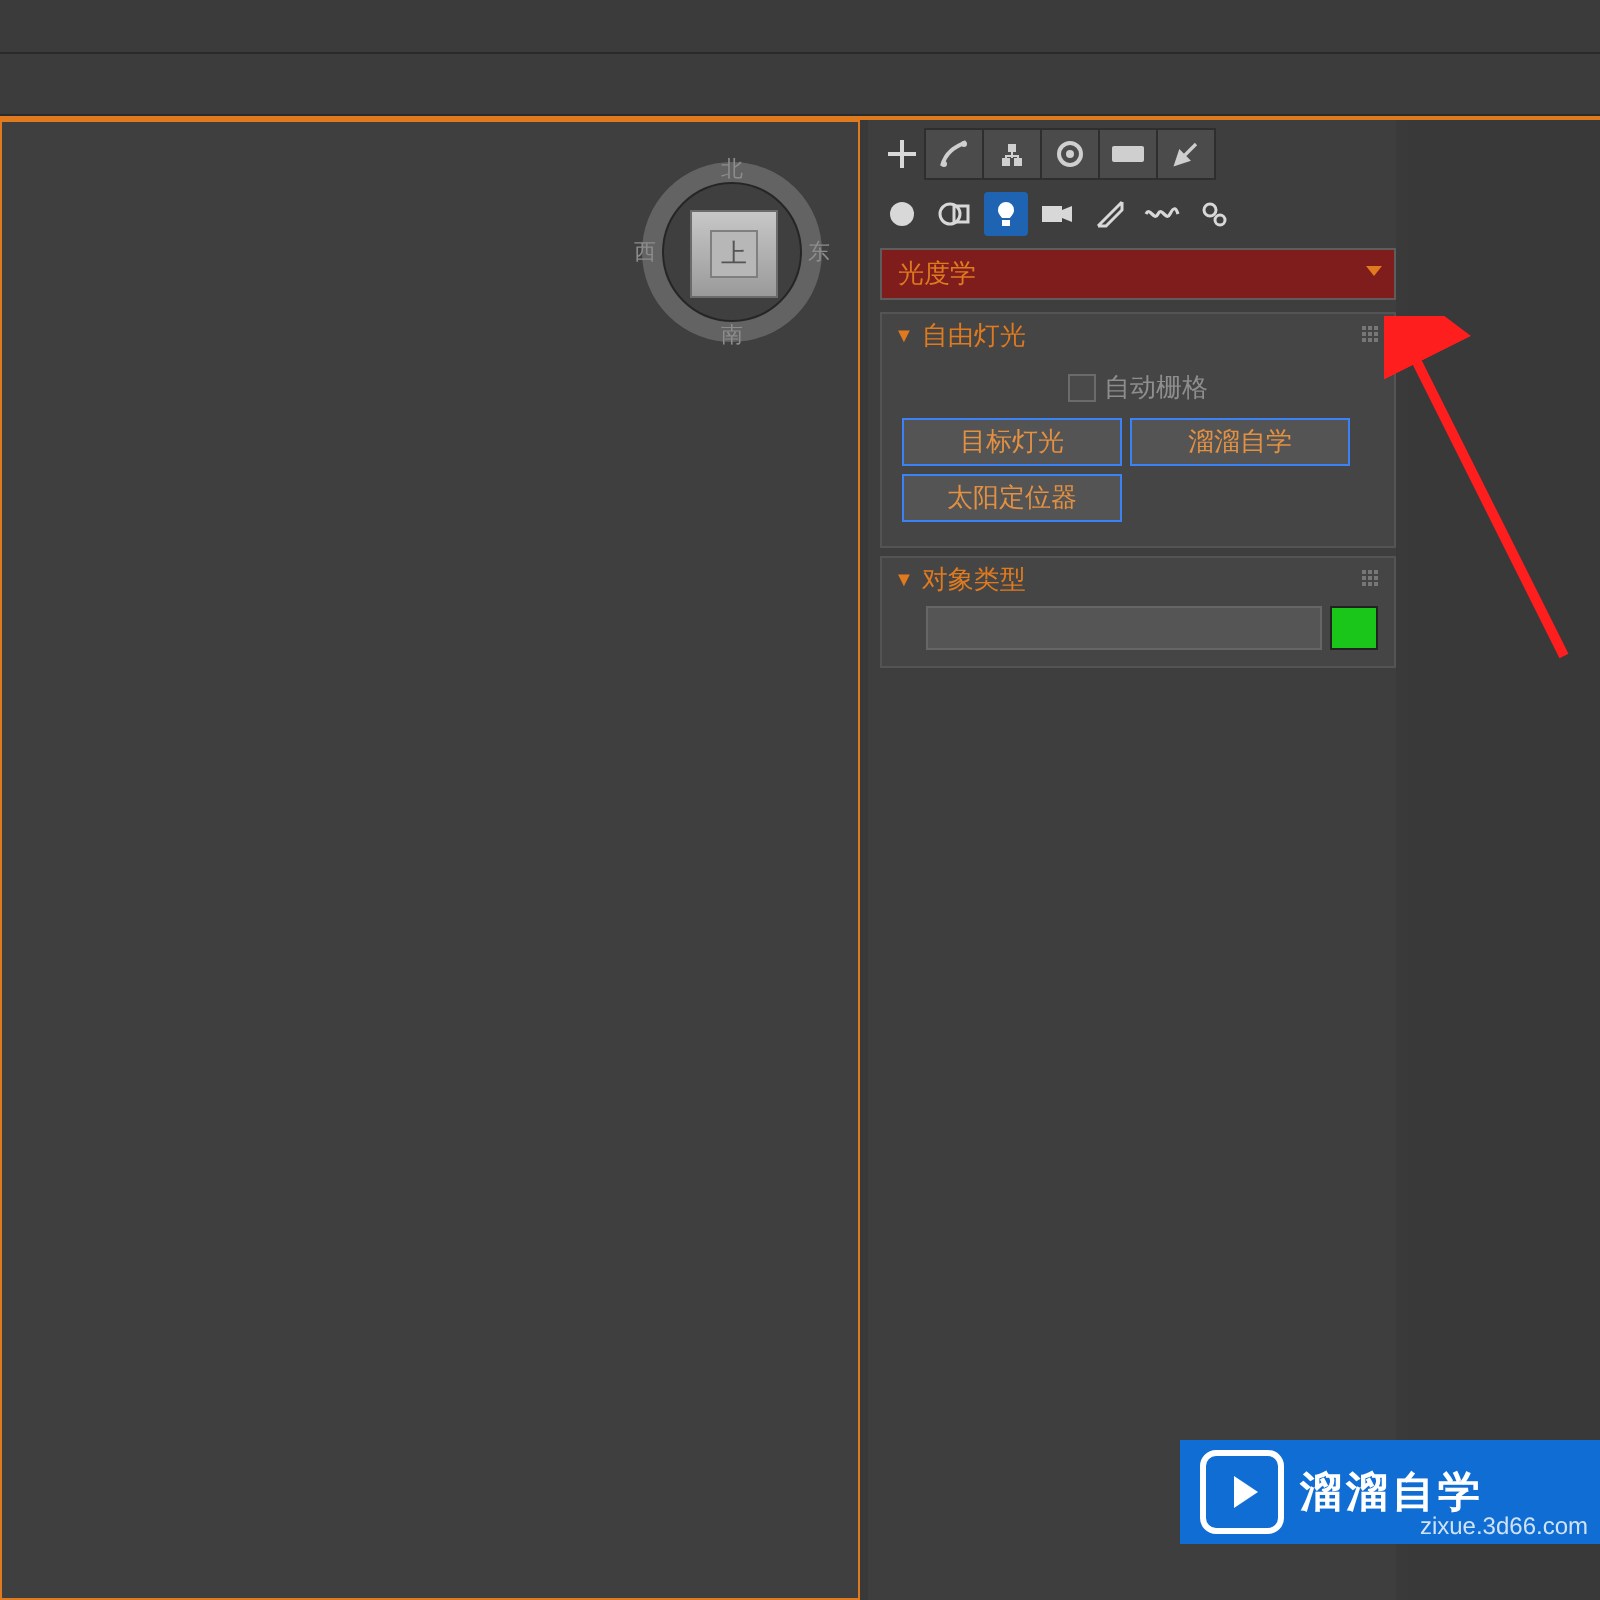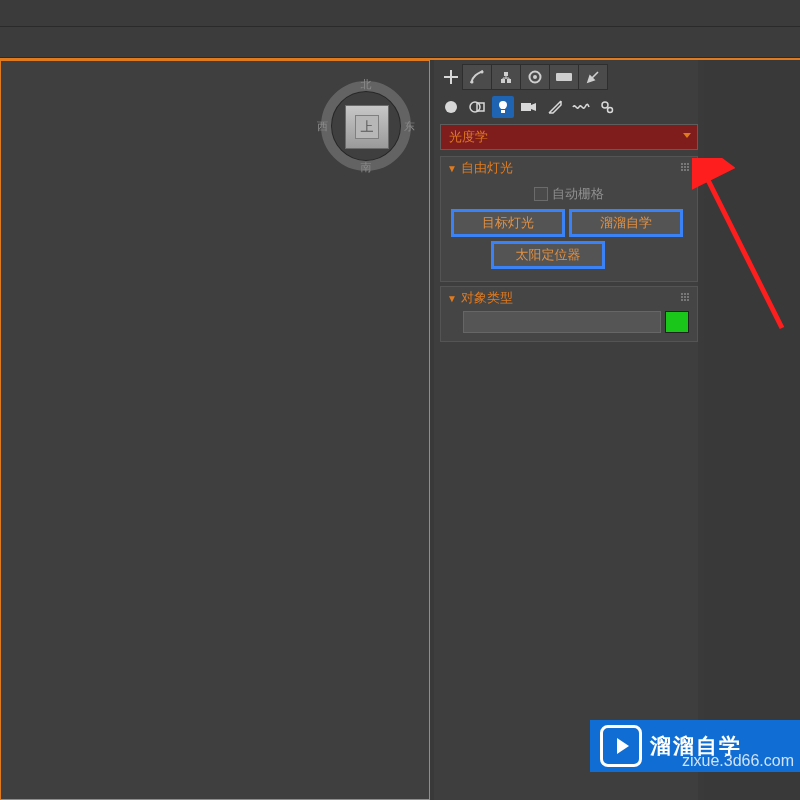--- a/index.html
+++ b/index.html
@@ -27,22 +27,22 @@
   .rollout{margin:0 6px 4px 6px;border:1px solid #545454;background:#454545;}
   .rollout-header{height:22px;display:flex;align-items:center;padding:0 6px;color:#e07a1f;cursor:pointer;}
   .rollout-header .tw{color:#e07a1f;margin-right:4px;font-size:10px;}
   .rollout-header .grip{margin-left:auto;width:10px;height:10px;display:grid;grid-template-columns:repeat(3,2px);grid-template-rows:repeat(3,2px);gap:1px;}
   .rollout-header .grip span{background:#777;}
   .rollout-body{padding:4px 10px 8px 10px;}
   .checkbox-row{display:flex;align-items:center;justify-content:center;margin:2px 0 6px 0;}
   .chk{width:12px;height:12px;border:1px solid #6b6b6b;background:#4a4a4a;margin-right:4px;}
   .chk-label{color:#8e8e8e;}
   .btnrow{display:flex;gap:4px;margin-bottom:4px;}
-  .optbtn{flex:0 0 auto;width:108px;height:22px;background:#545454;border:3px solid #3b82f6;color:#e29042;display:flex;align-items:center;justify-content:center;cursor:pointer;}
-  .optbtn.wide{width:108px;margin-left:40px;}
+  .optbtn{flex:0 0 auto;width:108px;height:22px;background:#545454;border:1px solid #3b82f6;color:#e29042;display:flex;align-items:center;justify-content:center;cursor:pointer;}
+  .optbtn.wide{width:108px;}
   
   .name-row{display:flex;align-items:center;padding:2px 8px 8px 22px;gap:4px;}
   .name-input{flex:1 1 auto;height:20px;background:#555;border:1px solid #666;}
   .color-swatch{width:22px;height:20px;border:1px solid #222;background:#19c619;}
   
   .panel-scroll{position:absolute;top:0;right:0;width:6px;bottom:0;background:#3a3a3a;}
   
   .viewcube{position:absolute;top:20px;right:18px;width:90px;height:90px;}
   .ring{position:absolute;inset:0;border-radius:50%;border:10px solid rgba(130,130,130,0.55);box-shadow:0 0 0 1px rgba(0,0,0,0.4) inset;}
   .cube{position:absolute;top:24px;left:24px;width:42px;height:42px;background:linear-gradient(#c7c7c7,#9a9a9a);border:1px solid #6b6b6b;display:flex;align-items:center;justify-content:center;color:#555;font-size:13px;}
@@ -52,21 +52,21 @@
   .cardinal.s{bottom:-4px;left:50%;transform:translateX(-50%);}
   .cardinal.e{right:-4px;top:50%;transform:translateY(-50%);}
   .cardinal.w{left:-4px;top:50%;transform:translateY(-50%);}
   
   .red-arrow{position:absolute;pointer-events:none;}
   
   .watermark{position:absolute;right:0;bottom:28px;width:210px;height:52px;background:#0f6dd3;display:flex;align-items:center;padding:0 10px;box-sizing:border-box;z-index:50;}
   .watermark .play{width:36px;height:36px;border:3px solid #fff;border-radius:8px;display:flex;align-items:center;justify-content:center;margin-right:8px;}
   .watermark .play .tri{width:0;height:0;border-top:8px solid transparent;border-bottom:8px solid transparent;border-left:12px solid #fff;margin-left:3px;}
   .watermark .txt{color:#fff;font-weight:600;font-size:21px;letter-spacing:2px;}
-  .watermark .url{position:absolute;right:6px;bottom:2px;color:rgba(255,255,255,0.8);font-size:16px;letter-spacing:0;}
+  .watermark .url{position:absolute;right:6px;bottom:2px;color:rgba(255,255,255,0.8);font-size:12px;letter-spacing:0;}
 </style>
 </head>
 <body>
 
 <div class="menubar"></div>
 <div class="toolbar"></div>
 <div class="accent-strip"></div>
 
 <div class="workspace">
 

